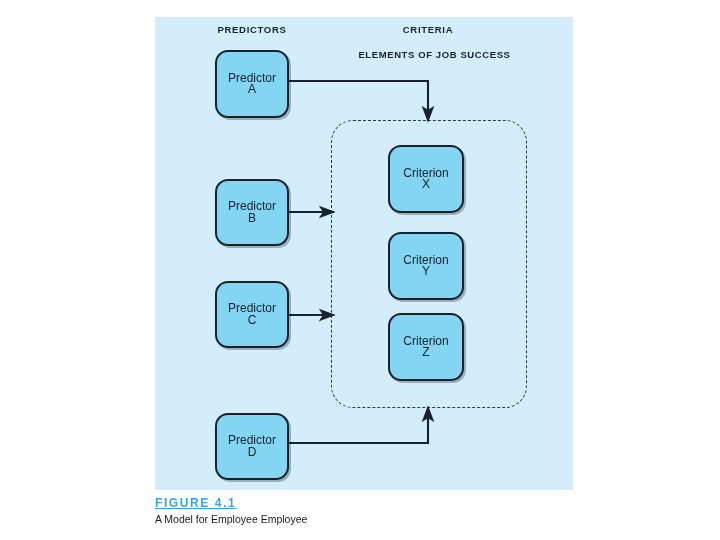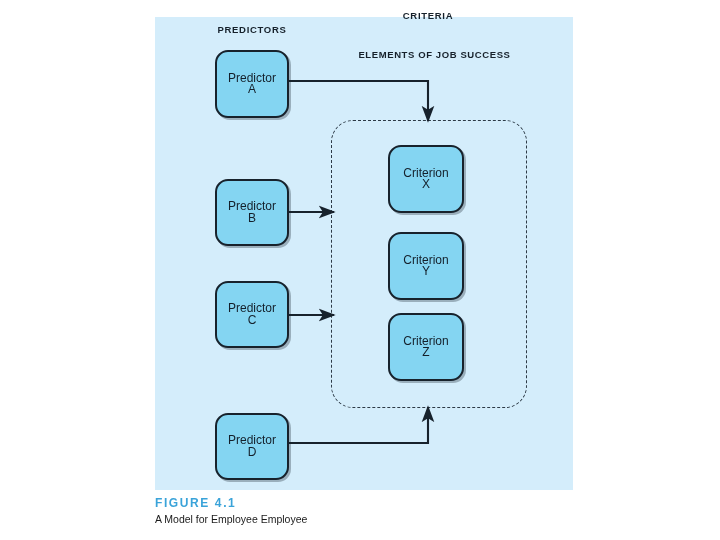--- a/index.html
+++ b/index.html
@@ -37,21 +37,21 @@
     position: absolute;
     font-size: 9.5px;
     font-weight: bold;
     letter-spacing: 0.7px;
     color: #16212b;
     text-align: center;
     white-space: nowrap;
     transform: translateX(-50%);
   }
   #heading-predictors { left: 252px; top: 24px; }
-  #heading-criteria   { left: 428px; top: 10px; }
+  #heading-criteria   { left: 428px; top: 24px; }
 
   #heading-elements {
     position: absolute;
     left: 428px;
     top: 49px;
     transform: translateX(-50%);
     font-size: 9.5px;
     font-weight: bold;
     letter-spacing: 0.6px;
     line-height: 12px;
@@ -114,20 +114,21 @@
     left: 155px;
     top: 496px;
     width: 420px;
   }
   #caption-title {
     font-size: 12px;
     font-weight: bold;
     letter-spacing: 1.6px;
     color: #3aa3d9;
     line-height: 15px;
+    text-decoration: underline;
   }
   #caption-subtitle {
     font-size: 10.5px;
     color: #1b1b1b;
     line-height: 14px;
     margin-top: 1px;
   }
 </style>
 </head>
 <body>

